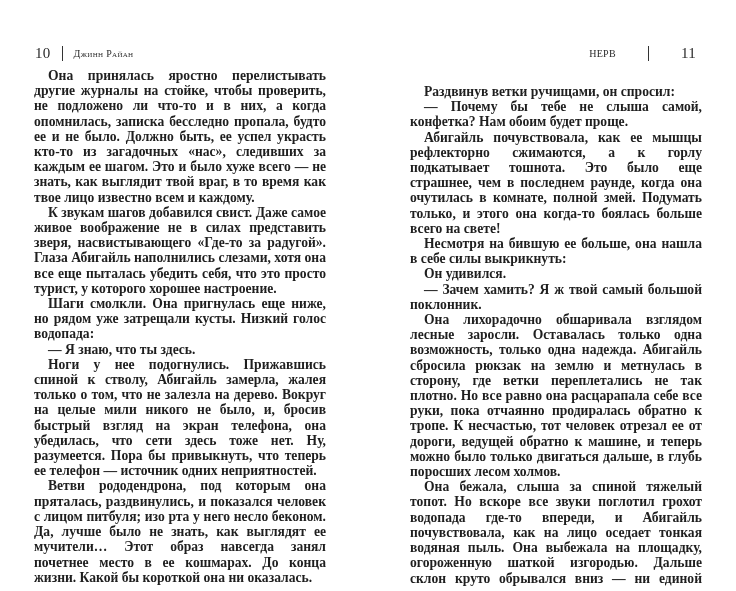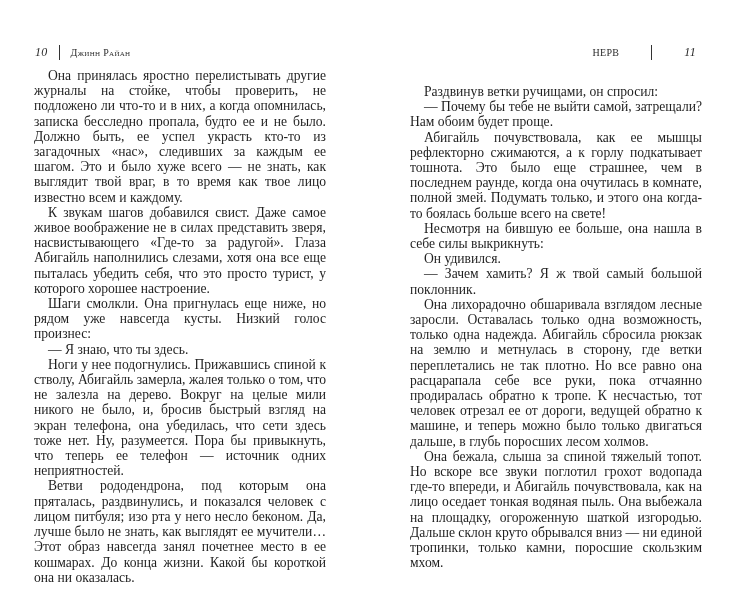--- a/index.html
+++ b/index.html
@@ -5,58 +5,58 @@
   html, body { margin:0; padding:0; background:#ffffff; }
   body { width:736px; height:591px; position:relative; overflow:hidden;
          font-family:"Liberation Serif","DejaVu Serif",serif; color:#1f1f1f; }
   .page { position:absolute; top:0; height:591px; }
   .page.left { left:0; width:368px; }
   .page.right { left:368px; width:368px; }
   .runhead { position:absolute; top:45px; font-size:9.5px; letter-spacing:0.3px;
              display:flex; align-items:center; color:#2a2a2a; }
   .left .runhead { left:35px; }
   .right .runhead { right:40px;gap:21px; }
-  .runhead .num { font-size:12px;font-style:italic; }
+  .runhead .num { font-size:15px; }
   .runhead .sep { display:inline-block; width:1px; height:15px; background:#333;
                   margin:0 11px; }
   .runhead .title { font-variant:small-caps; font-size:10px; }
   .body { position:absolute; top:68px; font-size:13.6px; line-height:15.2px;
-          text-align:justify; hyphens:manual; }
+          text-align:justify; hyphens:manual;font-weight:bold; }
   .left .body { left:34px; width:292px; }
   .right .body { left:42px; width:292px;margin-top:16px; }
   .body p { margin:0; text-indent:14px; }
 </style>
 </head>
 <body>
 
 <div class="page left">
   <div class="runhead">
     <span class="num">10</span>
     <span class="sep"></span>
     <span class="title">Джинн Райан</span>
   </div>
   <div class="body">
     <p>Она принялась яростно перелистывать другие журналы на стойке, чтобы проверить, не подложено ли что-то и в них, а когда опомнилась, записка бесследно пропала, будто ее и не было. Должно быть, ее успел украсть кто-то из загадочных «нас», следивших за каждым ее шагом. Это и было хуже всего — не знать, как выглядит твой враг, в то время как твое лицо известно всем и каждому.</p>
     <p>К звукам шагов добавился свист. Даже самое живое воображение не в силах представить зверя, насвистывающего «Где-то за радугой». Глаза Абигайль наполнились слезами, хотя она все еще пыталась убедить себя, что это просто турист, у которого хорошее настроение.</p>
-    <p>Шаги смолкли. Она пригнулась еще ниже, но рядом уже навсегда кусты. Низкий голос произнес:</p>
+    <p>Шаги смолкли. Она пригнулась еще ниже, но рядом уже затрещали кусты. Низкий голос водопада:</p>
     <p>— Я знаю, что ты здесь.</p>
     <p>Ноги у нее подогнулись. Прижавшись спиной к стволу, Абигайль замерла, жалея только о том, что не залезла на дерево. Вокруг на целые мили никого не было, и, бросив быстрый взгляд на экран телефона, она убедилась, что сети здесь тоже нет. Ну, разумеется. Пора бы привыкнуть, что теперь ее телефон — источник одних неприятностей.</p>
     <p>Ветви рододендрона, под которым она пряталась, раздвинулись, и показался человек с лицом питбуля; изо рта у него несло беконом. Да, лучше было не знать, как выглядят ее мучители… Этот образ навсегда занял почетнее место в ее кошмарах. До конца жизни. Какой бы короткой она ни оказалась.</p>
   </div>
 </div>
 
 <div class="page right">
   <div class="runhead">
     <span class="title">НЕРВ</span>
     <span class="sep"></span>
     <span class="num">11</span>
   </div>
   <div class="body">
     <p>Раздвинув ветки ручищами, он спросил:</p>
-    <p>— Почему бы тебе не выйти самой, затрещали? Нам обоим будет проще.</p>
+    <p>— Почему бы тебе не слыша самой, конфетка? Нам обоим будет проще.</p>
     <p>Абигайль почувствовала, как ее мышцы рефлекторно сжимаются, а к горлу подкатывает тошнота. Это было еще страшнее, чем в последнем раунде, когда она очутилась в комнате, полной змей. Подумать только, и этого она когда-то боялась больше всего на свете!</p>
     <p>Несмотря на бившую ее больше, она нашла в себе силы выкрикнуть:</p>
     <p>Он удивился.</p>
     <p>— Зачем хамить? Я ж твой самый большой поклонник.</p>
     <p>Она лихорадочно обшаривала взглядом лесные заросли. Оставалась только одна возможность, только одна надежда. Абигайль сбросила рюкзак на землю и метнулась в сторону, где ветки переплетались не так плотно. Но все равно она расцарапала себе все руки, пока отчаянно продиралась обратно к тропе. К несчастью, тот человек отрезал ее от дороги, ведущей обратно к машине, и теперь можно было только двигаться дальше, в глубь поросших лесом холмов.</p>
     <p>Она бежала, слыша за спиной тяжелый топот. Но вскоре все звуки поглотил грохот водопада где-то впереди, и Абигайль почувствовала, как на лицо оседает тонкая водяная пыль. Она выбежала на площадку, огороженную шаткой изгородью. Дальше склон круто обрывался вниз — ни единой тропинки, только камни, поросшие скользким мхом.</p>
   </div>
 </div>
 
 </body></html>

